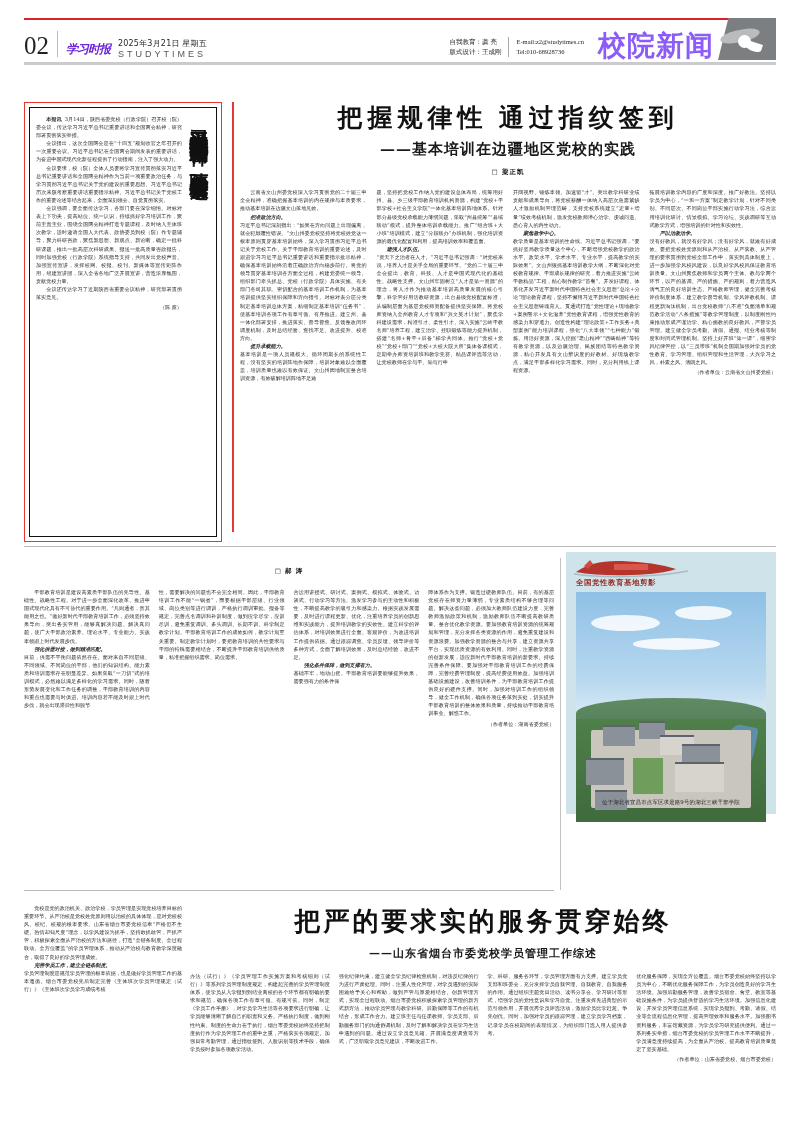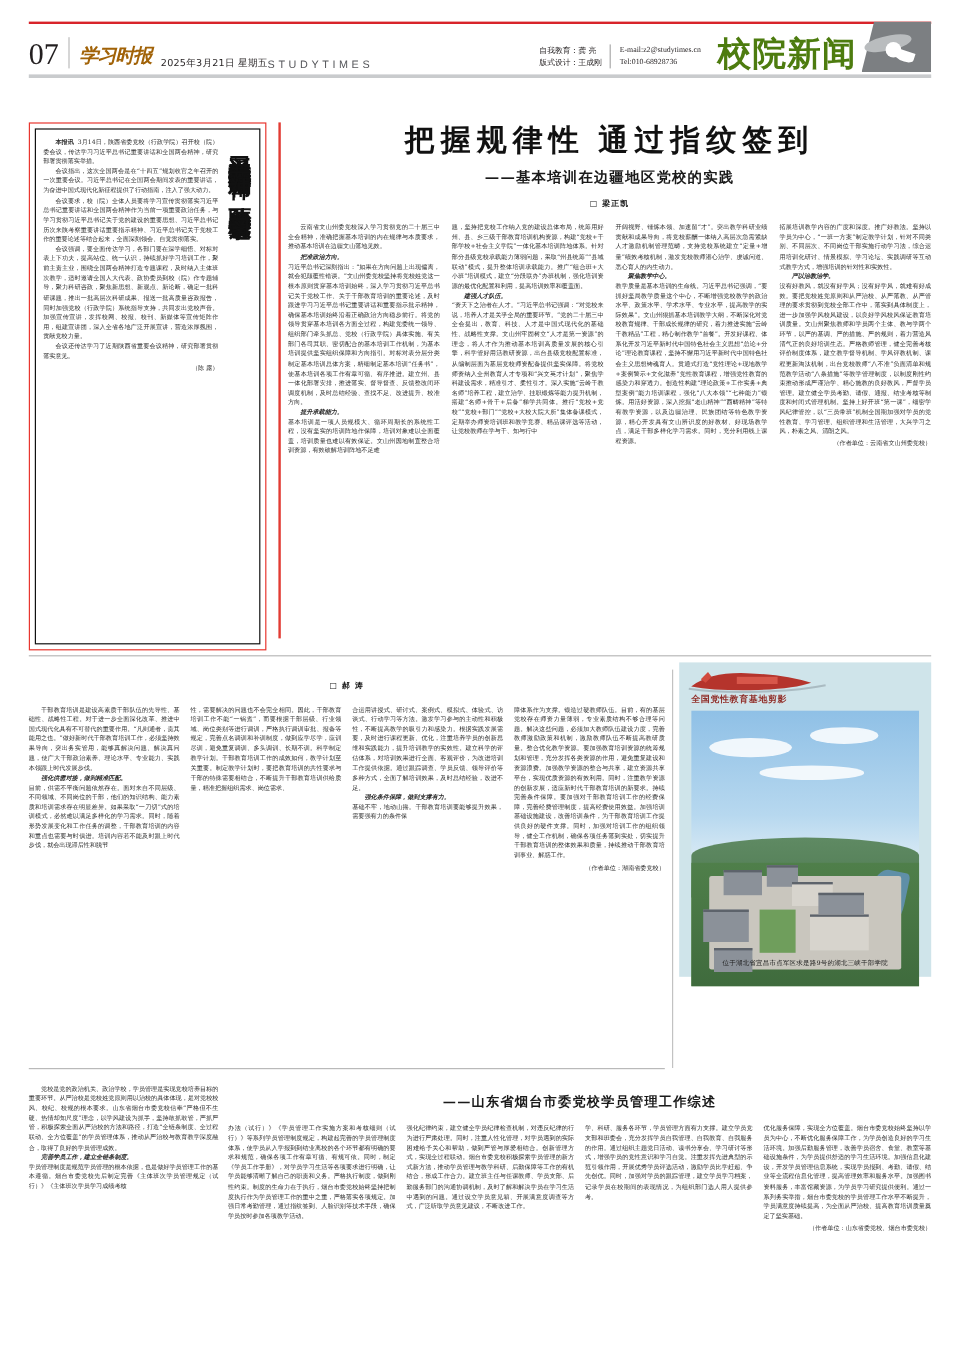--- a/index.html
+++ b/index.html
@@ -16,33 +16,33 @@
   .rule-red-top { height: 2px; background: #d8232a; width: 100%; }
   .mast-row { display: flex; align-items: flex-end; height: 40px; padding-top: 3px; }
   .page-no {
     font-family: "Liberation Serif", serif;
     font-size: 25px; font-weight: 400; letter-spacing: 0px;
     color: #231f20; line-height: 1; padding-right: 8px; padding-bottom:2px;
   }
   .mast-divider { width:1px; background:#bbb; height:26px; margin:0 8px 3px 0; }
   .logo-cn {
     font-family: "Liberation Serif", serif;
-    font-size: 16px; font-weight: 700; color: #a16207;
+    font-size: 12px; font-weight: 700; color: #6d28d9;
     font-style: italic; letter-spacing: -1px; padding-bottom: 2px;
   }
-  .logo-block { display:flex; flex-direction:row; justify-content:flex-end; padding-left:8px; }
+  .logo-block { display:flex; flex-direction:column; justify-content:flex-end; padding-left:8px; }
   .logo-date { font-size: 8px; color:#231f20; line-height:1.1; letter-spacing:.2px;}
   .logo-en { font-family:Liberation Sans, sans-serif; font-size:9px; letter-spacing:3px; color:#55565a; line-height:1.2;}
   .mast-spacer { flex: 1 1 auto; }
   .mast-credits { display:flex; font-size: 6.5px; color:#231f20; line-height:1.55; padding-bottom:3px; }
   .credits-left { text-align:left; padding-right:7px; border-right:1px solid #aaa;}
   .credits-right { padding-left:7px; font-family:"Liberation Serif",serif;}
   .mast-section {
     font-family:"Liberation Serif", serif;
-    font-size: 28px; font-weight:700; color:#4d7c0f;
+    font-size: 28px; font-weight:700; color:#8b5cf6;
     letter-spacing:1px; padding:0 4px 0 14px; line-height:1;
   }
   .mast-emblem { position:relative; width:58px; height:42px; overflow:hidden; }
   .mast-emblem .bg { position:absolute; inset:0; background:#7c7f82; clip-path: polygon(18% 0,100% 0,100% 100%,0 100%); }
   .mast-emblem .swoosh { position:absolute; left:2px; top:12px; width:40px; height:12px; background:#b9bcbe; border-radius:50%/60%; transform:rotate(-12deg);}
   .mast-emblem .dot { position:absolute; left:20px; top:17px; width:13px; height:13px; background:#fff; border-radius:50%;}
   .mast-emblem .tail { position:absolute; left:26px; top:24px; width:18px; height:9px; background:#fff; border-radius:0 0 40% 60%; transform:rotate(18deg);}
   .rule-grey-bot { height:3px; background:#c9cbcd; width:100%; margin-top:2px;}
 
   
@@ -77,21 +77,21 @@
 
   
   .art1 { position:absolute; left:240px; top:84px; width:536px; }
   .vrule { position:absolute; top:0; width:1.6px; background:#e23b33; }
   .headline1 {
     font-family:"Liberation Serif","DejaVu Serif",serif;
     font-size:25px; font-weight:700; letter-spacing:5px;
     text-align:center; color:#111; line-height:1.25;
   }
   .subhead1 {
-    font-family:"DejaVu Serif",serif; font-size:12px; font-weight:600;
+    font-family:"DejaVu Serif",serif; font-size:15px; font-weight:600;
     text-align:center; color:#1a1a1a; margin-top:7px; letter-spacing:1px;
   }
   .byline {
     text-align:center; font-size:6.5px; margin-top:9px; color:#111; letter-spacing:1px;
     font-family:"DejaVu Serif",serif; font-weight:700;
   }
   .cols3 { display:flex; gap:10px; margin-top:11px; }
   .cols3 > div { width:172px; }
 
   
@@ -147,21 +147,21 @@
   .vsep { position:absolute; background:#c2c2c2; width:1px; }
 </style>
 </head>
 <body>
 
 <div class="page">
 
   <div class="masthead">
     <div class="rule-red-top"></div>
     <div class="mast-row">
-      <div class="page-no">07</div>
+      <div class="page-no">02</div>
       <div class="mast-divider"></div>
       <div class="logo-cn">学习时报</div>
       <div class="logo-block">
         <div class="logo-date">2025年3月21日 星期五</div>
         <div class="logo-en">STUDYTIMES</div>
       </div>
       <div class="mast-spacer"></div>
       <div class="mast-credits">
         <div class="credits-left">
           <div>自我教育：龚  亮</div>
@@ -286,20 +286,21 @@
     </div>
     <div class="photo-caption">位于湖北省宜昌市点军区求是路9号的湖北三峡干部学院</div>
   </div>
 
   <div class="art3-left body-col" id="a3L">
       <p>党校是党的政治机关、政治学校，学员管理是实现党校培养目标的重要环节。从严治校是党校姓党原则用以治校的具体体现，是对党校校风、校纪、校规的根本要求。山东省烟台市委党校信奉“严格但不生硬、热情却知尺度”理念，以学风建设为抓手，坚持敢抓敢管，严抓严管，积极探索全面从严治校的方法和路径，打造“全链条制度、全过程联动、全方位覆盖”的学员管理体系，推动从严治校与教育教学深度融合，取得了良好的学员管理成效。</p>
       <p><span class="sub-h">完善学员工作，建立全链条制度。</span></p>
       <p class="noindent">学员管理制度是规范学员管理的根本依据，也是做好学员管理工作的基本遵循。烟台市委党校先后制定完善《主体班次学员管理规定（试行）》《主体班次学员学习成绩考核</p>
     </div>
   <div class="art3">
+    <div class="headline3">把严的要求实的服务贯穿始终</div>
     <div class="subhead3">——山东省烟台市委党校学员管理工作综述</div>
     <div class="cols4b">
       <div class="body-col" id="a3c0">
           <p class="noindent">办法（试行）》《学员管理工作实施方案和考核细则（试行）》等系列学员管理制度规定，构建起完善的学员管理制度体系，使学员从入学报到到结业离校的各个环节都有明确的要求和规范，确保各项工作有章可循、有规可依。同时，制定《学员工作手册》，对学员学习生活等各项要求进行明确，让学员能够清晰了解自己的职责和义务。严格执行制度，做到刚性约束。制度的生命力在于执行，烟台市委党校始终坚持把制度执行作为学员管理工作的重中之重，严格落实各项规定。加强日常考勤管理，通过指纹签到、人脸识别等技术手段，确保学员按时参加各项教学活动。</p>
         </div>
       <div class="body-col" id="a3c1">
           <p class="noindent">强化纪律约束，建立健全学员纪律检查机制，对违反纪律的行为进行严肃处理。同时，注重人性化管理，对学员遇到的实际困难给予关心和帮助，做到严管与厚爱相结合。创新管理方式，实现全过程联动。烟台市委党校积极探索学员管理的新方式新方法，推动学员管理与教学科研、后勤保障等工作的有机结合，形成工作合力。建立班主任与任课教师、学员支部、后勤服务部门的沟通协调机制，及时了解和解决学员在学习生活中遇到的问题。通过设立学员意见箱、开展满意度调查等方式，广泛听取学员意见建议，不断改进工作。</p>
         </div>
       <div class="body-col" id="a3c2">
           <p class="noindent">学、科研、服务各环节，学员管理方面有力支撑。建立学员党支部和班委会，充分发挥学员自我管理、自我教育、自我服务的作用。通过组织主题党日活动、读书分享会、学习研讨等形式，增强学员的党性意识和学习自觉。注重发挥先进典型的示范引领作用，开展优秀学员评选活动，激励学员比学赶超、争先创优。同时，加强对学员的跟踪管理，建立学员学习档案，记录学员在校期间的表现情况，为组织部门选人用人提供参考。</p>

